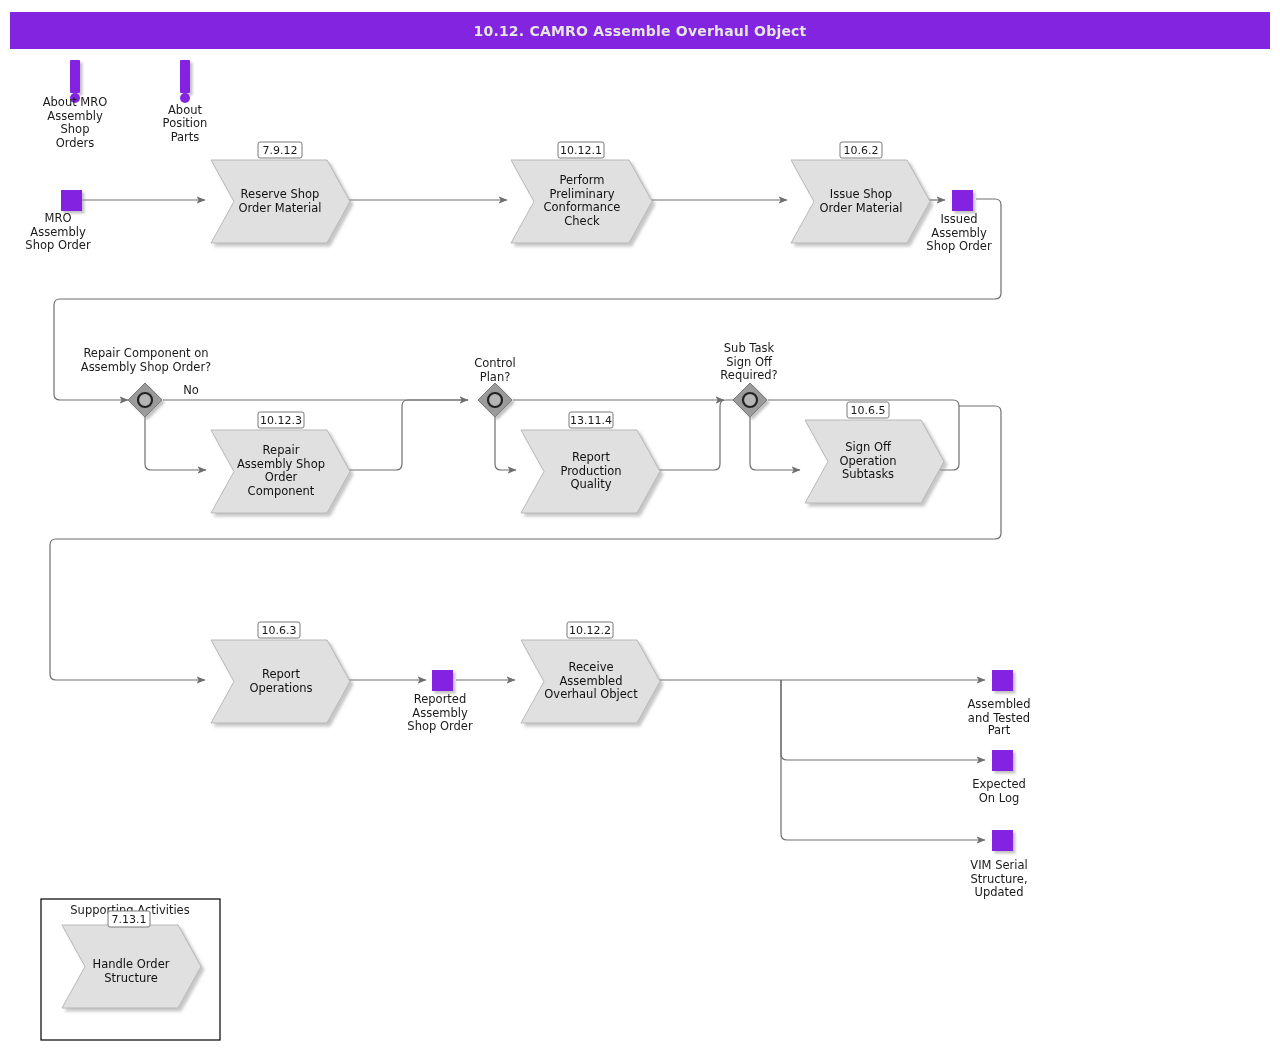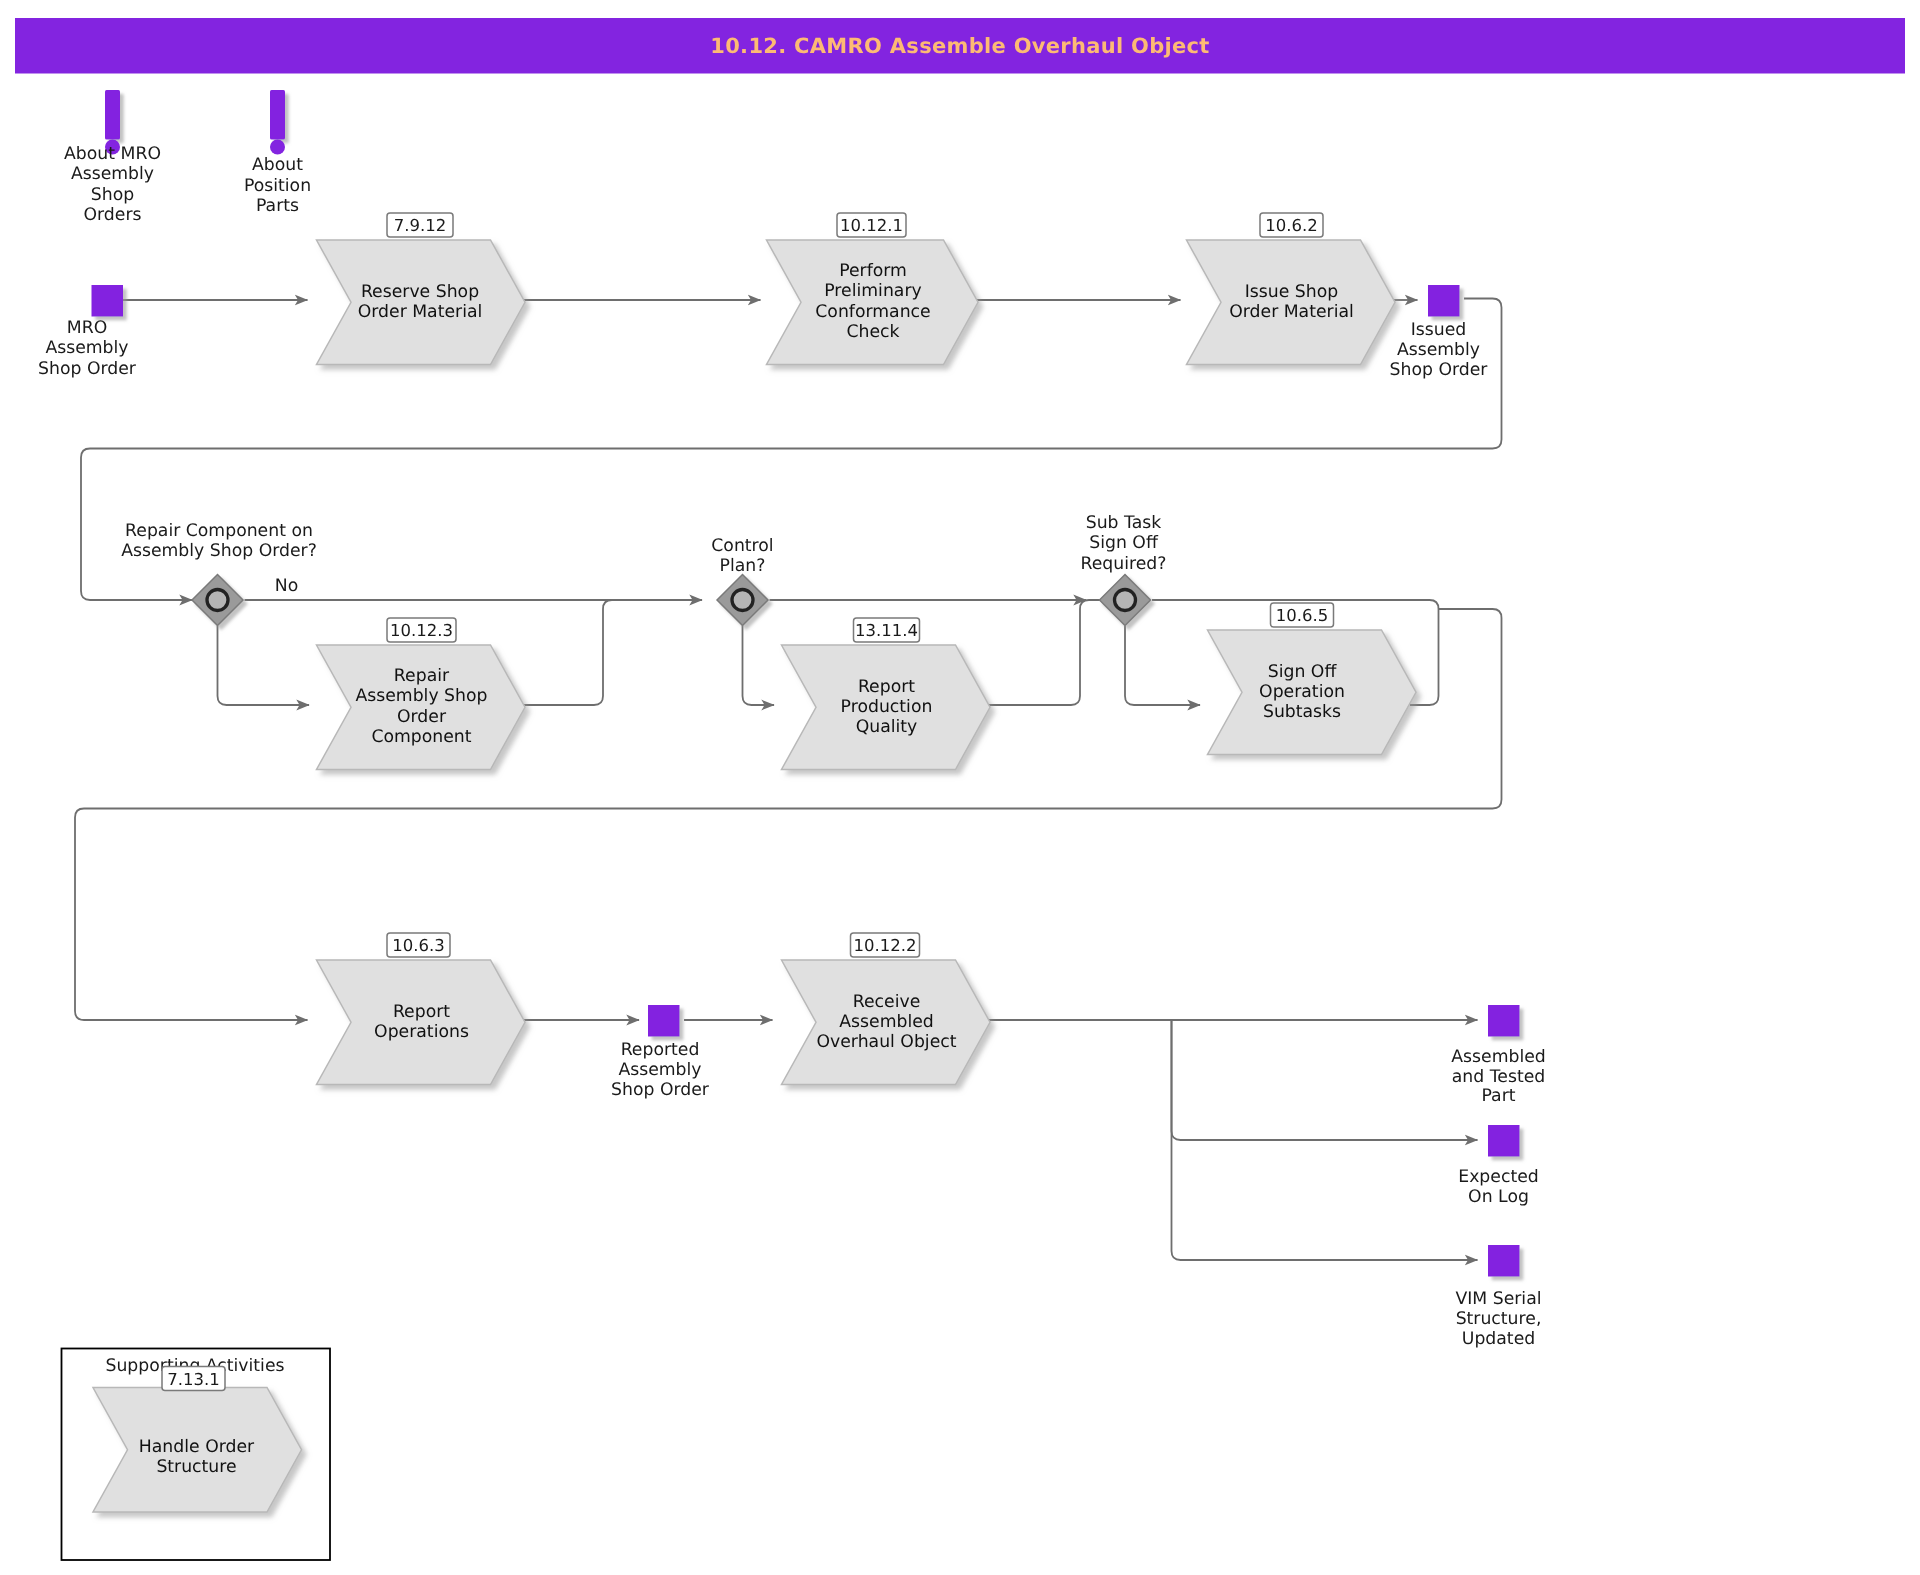--- a/index.html
+++ b/index.html
@@ -1,20 +1,20 @@
 <!DOCTYPE html>
 <html><head>
 <meta charset="utf-8">
 <style>
   html,body{margin:0;padding:0;background:#ffffff;}
   body{width:1280px;height:1050px;overflow:hidden;font-family:"DejaVu Sans",sans-serif;}
   #stage{position:relative;width:1280px;height:1050px;}
   .titlebar{
     position:absolute;left:10px;top:12px;width:1260px;height:37px;
-    background:#8324E0;color:#fdba74;display:flex;align-items:center;justify-content:center;
+    background:#8324E0;color:#e5e5e5;display:flex;align-items:center;justify-content:center;
     font-family:"DejaVu Sans",sans-serif;font-size:14px;font-weight:bold;letter-spacing:.2px;
   }
   svg{position:absolute;left:0;top:0;width:1280px;height:1050px;}
   .lbl{font-family:"DejaVu Sans",sans-serif;font-size:11.5px;fill:#1a1a1a;}
   .num{font-family:"DejaVu Sans",sans-serif;font-size:11px;fill:#1a1a1a;}
   .actlabel{font-family:"DejaVu Sans",sans-serif;font-size:11.5px;fill:#111111;}
   .chev{fill:#e0e0e0;stroke:#b8b8b8;stroke-width:1;}
   .numbox{fill:#ffffff;stroke:#7a7a7a;stroke-width:1;}
   .conn{fill:none;stroke:#6e6e6e;stroke-width:1.2;}
   .grpbox{fill:none;stroke:#000000;stroke-width:1.2;}

